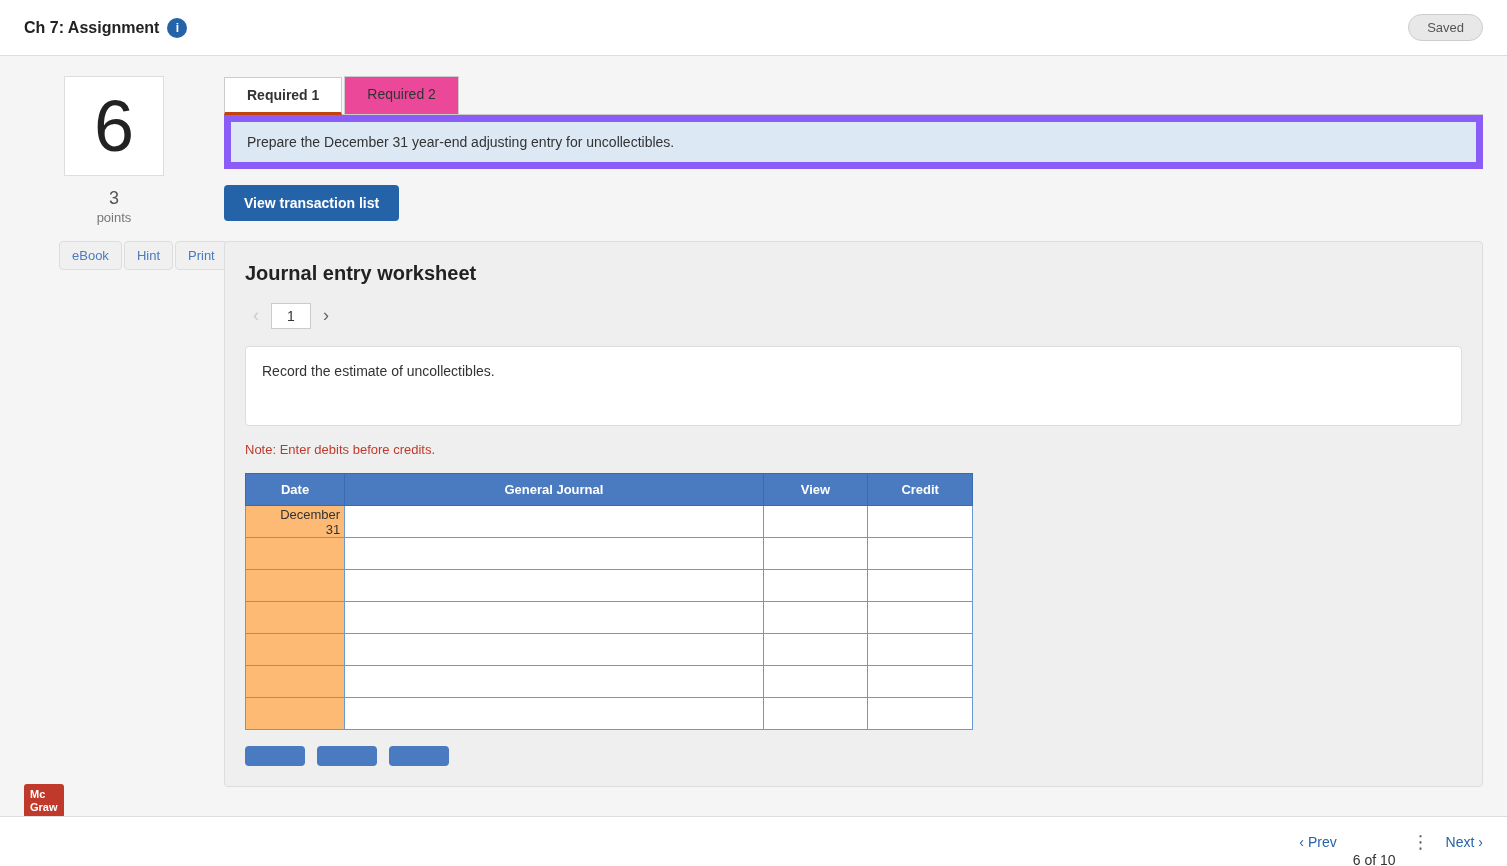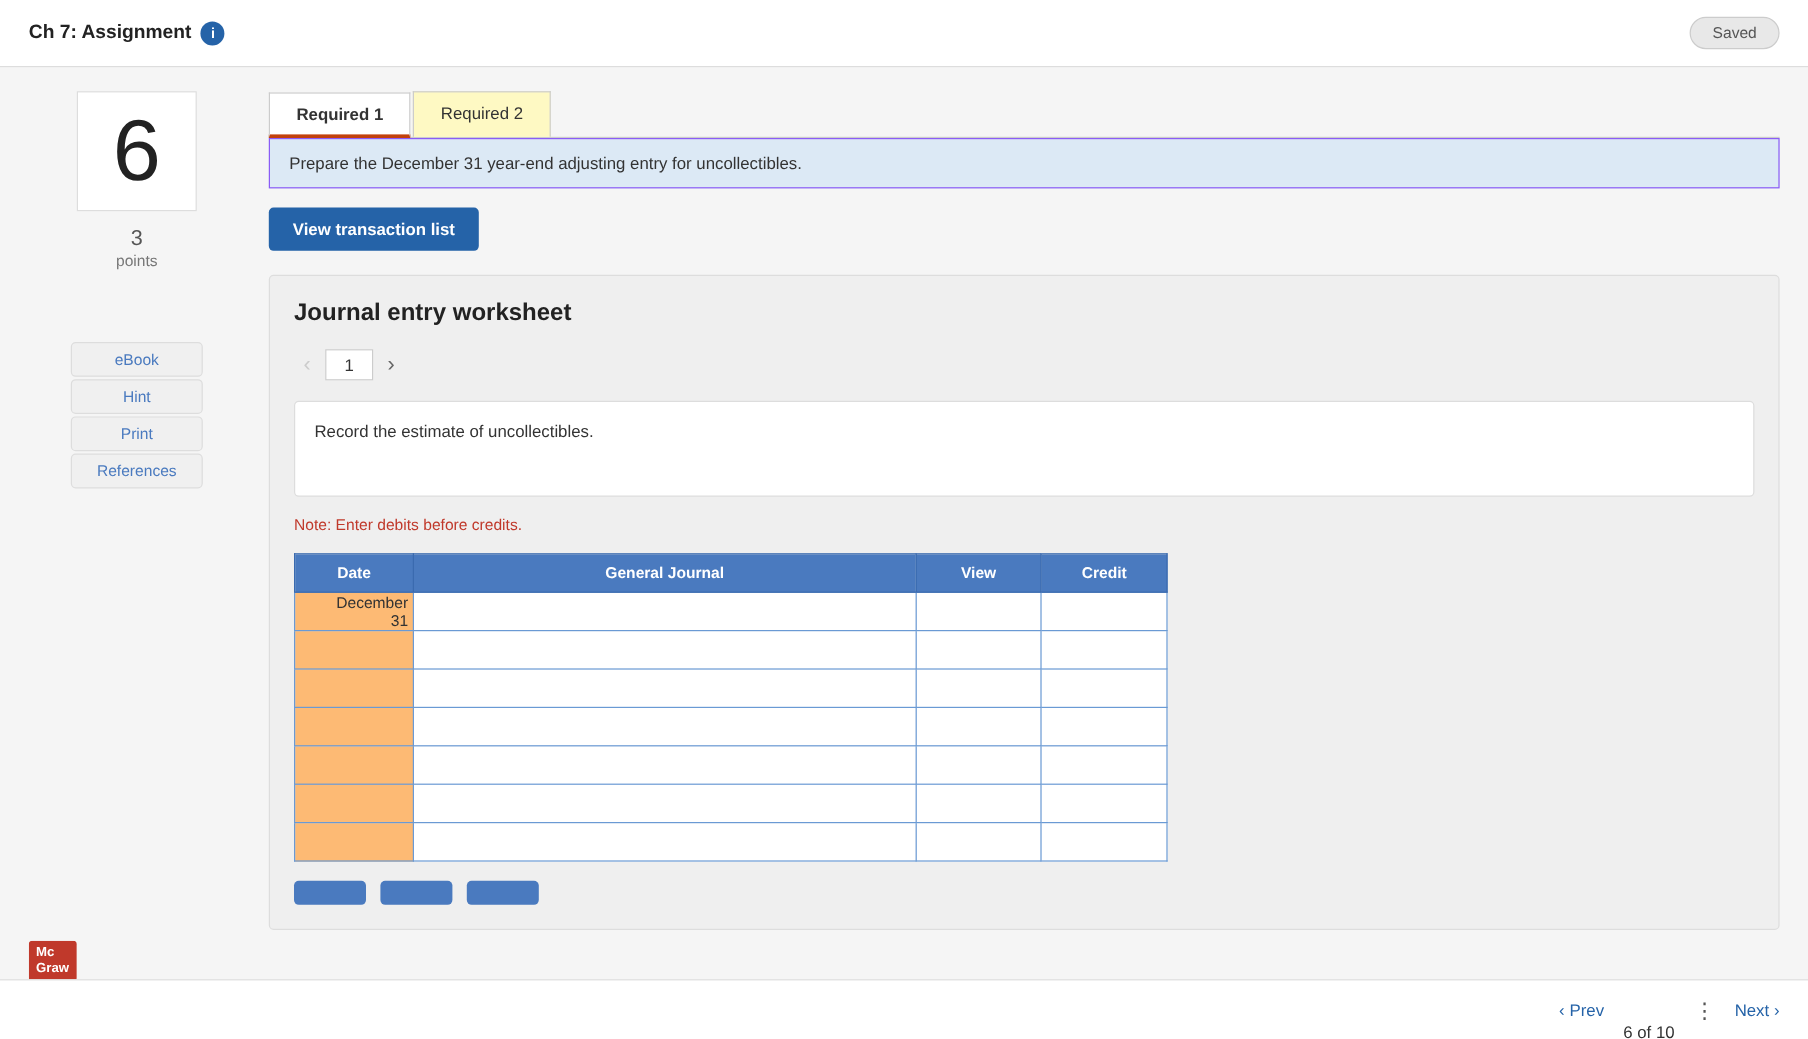--- a/index.html
+++ b/index.html
@@ -82,24 +82,23 @@
       font-size: 18px;
       color: #555;
       display: block;
     }
     .points-label .points-text {
       font-size: 13px;
       color: #777;
     }
     .sidebar-links {
       display: flex;
-      flex-direction: column;
+      flex-direction: row;
       gap: 2px;
       width: 110px;
-      margin-top: 44px;
     }
     .sidebar-link {
       background: #f0f0f0;
       border: 1px solid #ddd;
       border-radius: 4px;
       padding: 6px 12px;
       text-align: center;
       font-size: 13px;
       color: #4a7abf;
       cursor: pointer;
@@ -113,38 +112,38 @@
     
     .tabs {
       display: flex;
       border-bottom: 1px solid #ccc;
       margin-bottom: 0;
     }
     .tab {
       padding: 9px 22px;
       border: 1px solid #ccc;
       border-bottom: none;
-      background: #fef9c3;
+      background: #ec4899;
       cursor: pointer;
       font-size: 14px;
       color: #333;
       margin-right: 2px;
     }
     .tab.active {
       background: #fff;
       border-bottom: 3px solid #c2410c;
       font-weight: 600;
       position: relative;
       top: 1px;
     }
 
     
     .instruction-bar {
       background: #dce9f5;
-      border: 1px solid #8b5cf6;
+      border: 7px solid #8b5cf6;
       padding: 12px 16px;
       font-size: 14px;
       color: #333;
       margin-bottom: 16px;
     }
 
     
     .view-transaction-btn {
       background: #2563a8;
       color: #fff;

